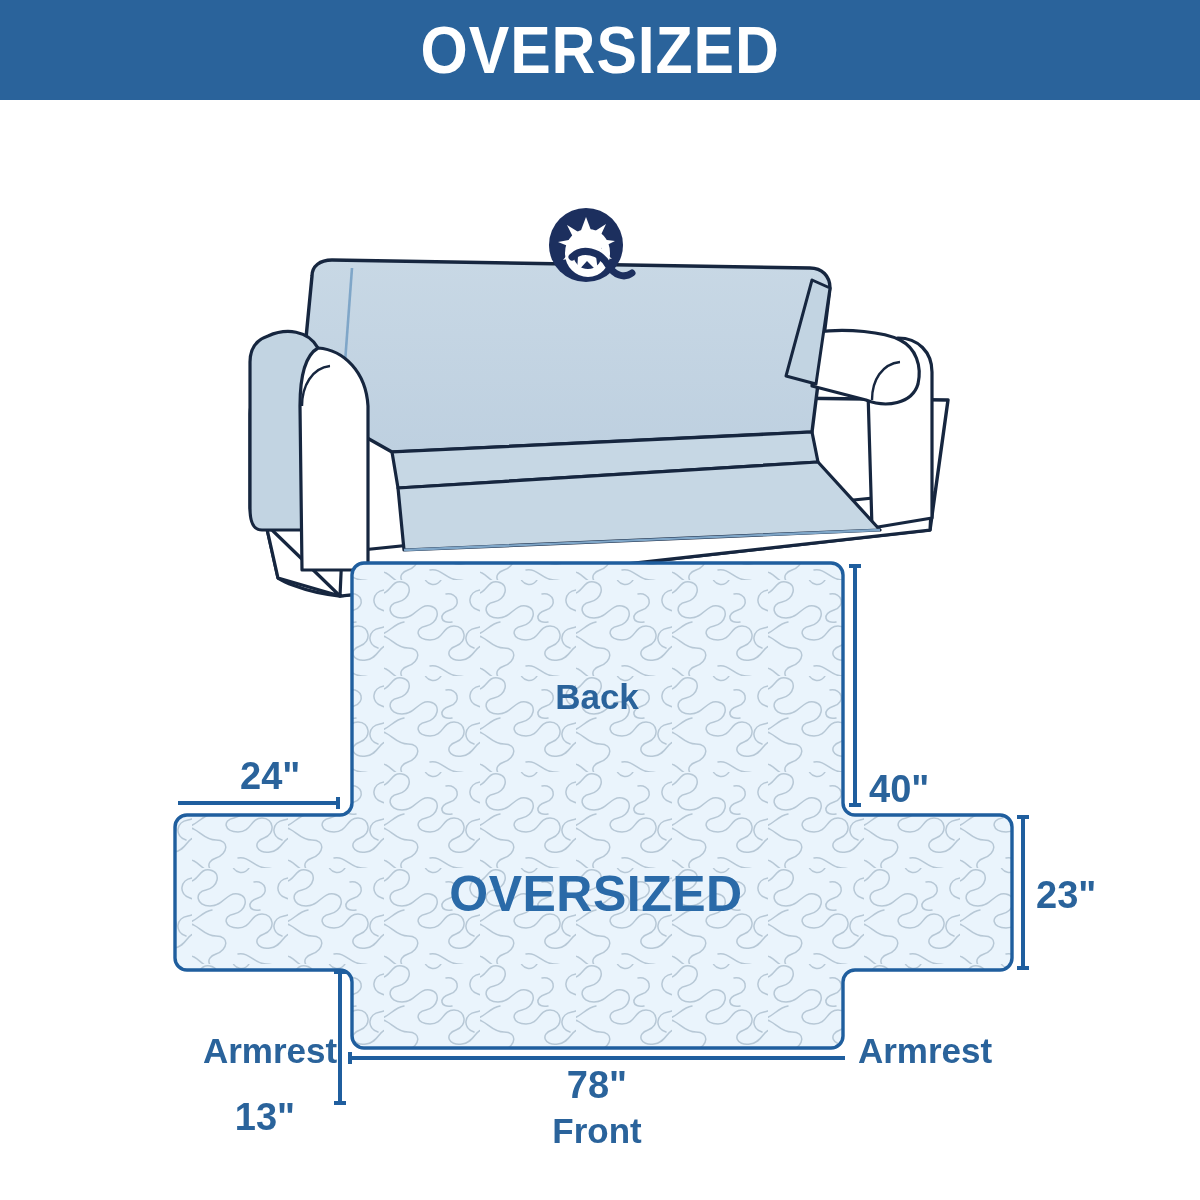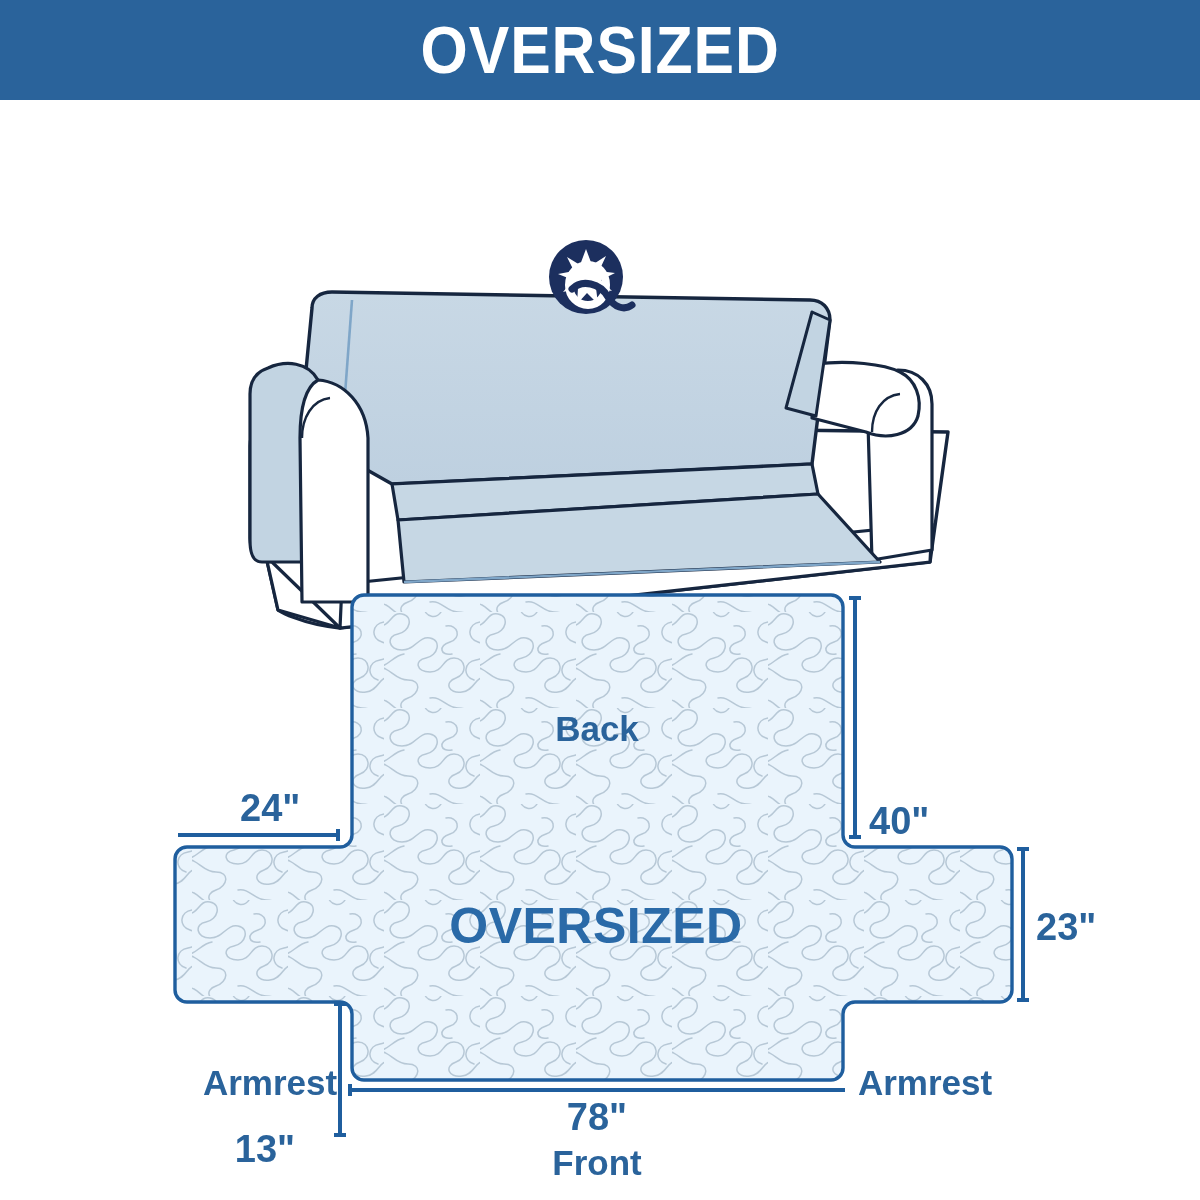--- a/index.html
+++ b/index.html
@@ -37,21 +37,20 @@
     transform: scaleX(0.92);
   }
 
   
   .stage {
     position: absolute;
     left: 0;
     top: 100px;
     width: 1200px;
     height: 829px;
-    margin-top: 32px;
   }
   .stage svg { display: block; }
 
   
   .lbl-section {
     font-family: "Liberation Sans", sans-serif;
     font-weight: bold;
     font-size: 35px;
     fill: #2a639b;
   }

